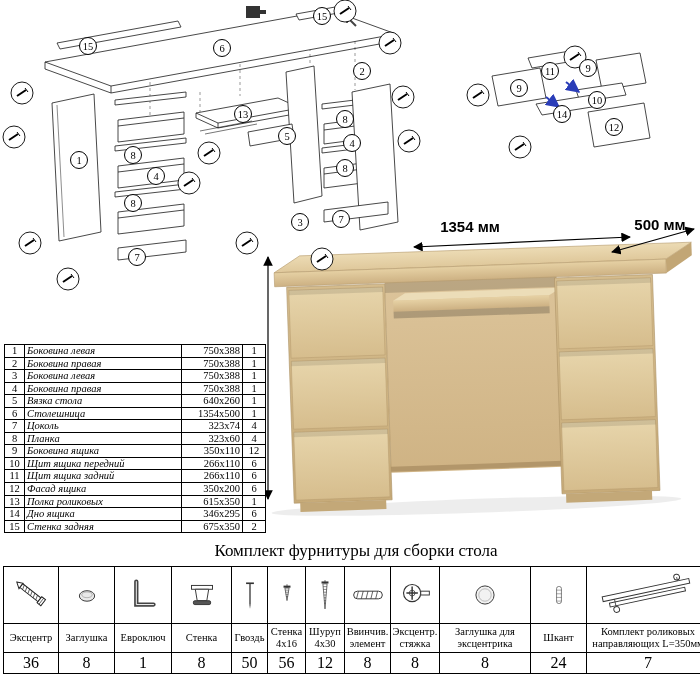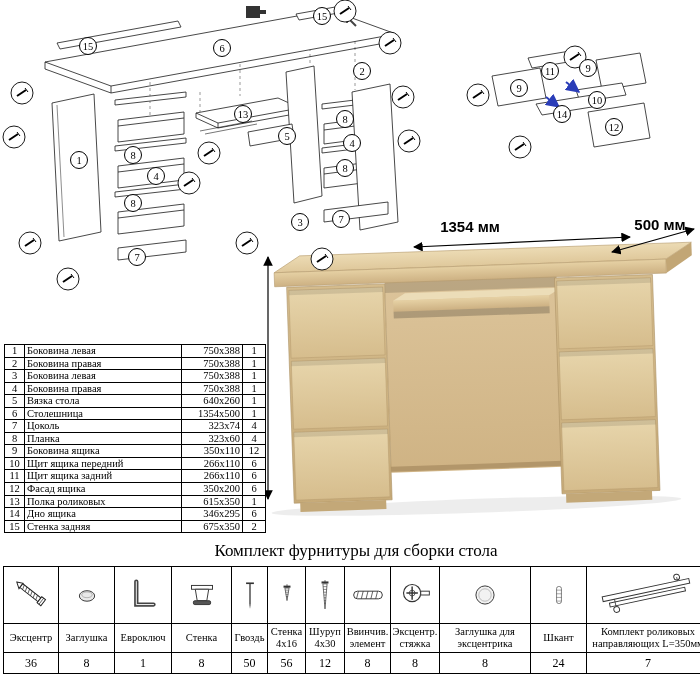--- a/index.html
+++ b/index.html
@@ -5,33 +5,33 @@
   html,body{margin:0;padding:0;background:#fff;}
   .page{position:relative;width:700px;height:677px;background:#ffffff;overflow:hidden;
         font-family:"Liberation Serif",serif;color:#000;}
   svg.scene{position:absolute;left:0;top:0;z-index:1;}
 
   
   .parts-table{position:absolute;left:4px;top:344px;z-index:2;border-collapse:collapse;
                font-size:10.5px;line-height:1.1;background:#fff;}
   .parts-table td{border:1px solid #000;padding:0 2px;white-space:nowrap;}
   .pt-num{width:15px;text-align:center;}
-  .pt-name{width:152px;text-align:left;}
+  .pt-name{width:152px;text-align:left;font-style:italic;}
   .pt-size{width:56px;text-align:right;}
   .pt-qty{width:18px;text-align:center;}
 
   
   .hw-title{position:absolute;left:6px;top:541px;width:100%;text-align:center;z-index:2;
             font-size:17px;font-family:"Liberation Serif",serif;}
   .hardware-table{position:absolute;left:3px;top:566px;width:694px;z-index:2;border-collapse:collapse;
                   table-layout:fixed;background:#fff;}
   .hardware-table td{border:1px solid #000;text-align:center;vertical-align:middle;overflow:hidden;padding:0;}
   .hw-icon-cell{height:56px;}
   .hw-name-cell{height:28px;font-size:10.5px;line-height:1.12;padding:1px 2px;}
-  .hw-qty-cell{height:20px;font-size:12px;}
+  .hw-qty-cell{height:20px;font-size:16px;}
   .hw-icon-cell svg{display:inline-block;vertical-align:middle;}
 </style>
 </head>
 <body>
 
 <div class="page">
 
   <svg class="scene" width="700" height="677" viewBox="0 0 700 677">
     <defs>
       <marker id="arrK" viewBox="0 0 10 10" refX="9" refY="5" markerWidth="8" markerHeight="8" orient="auto-start-reverse">

